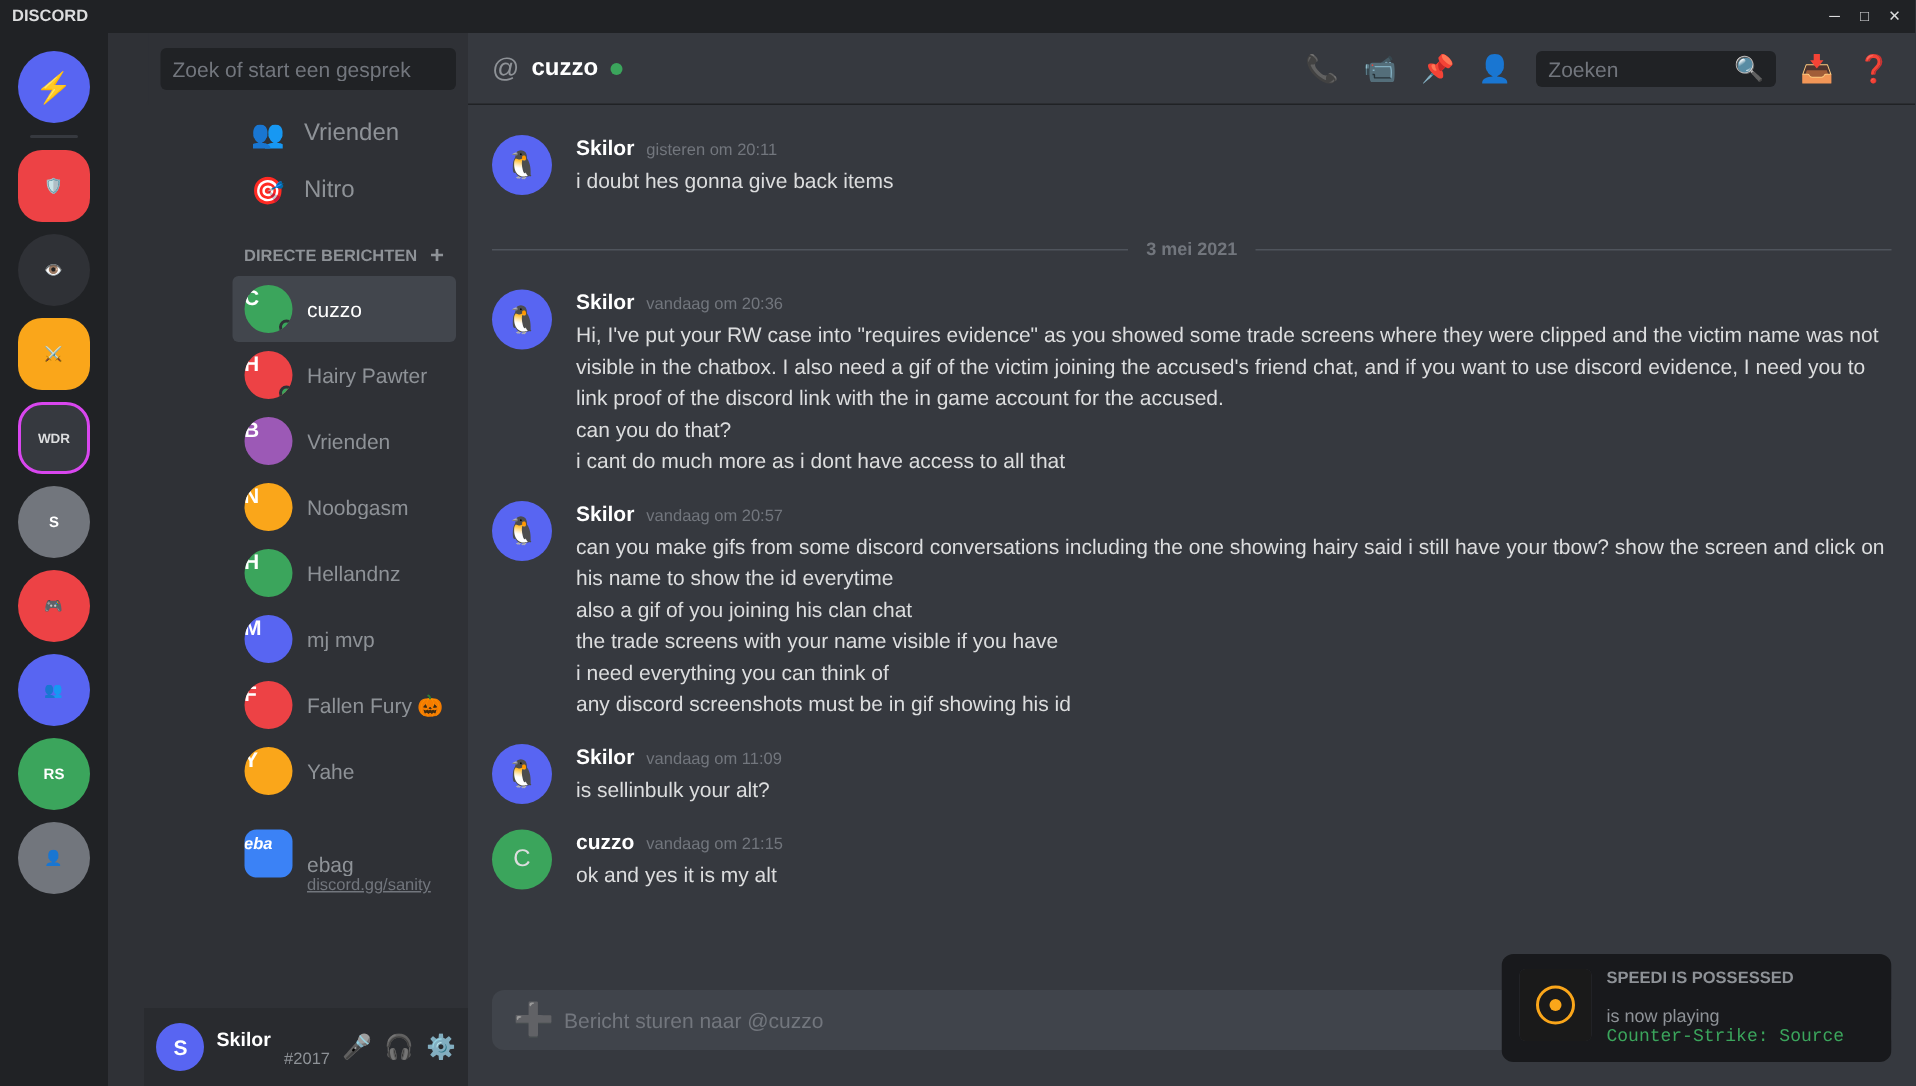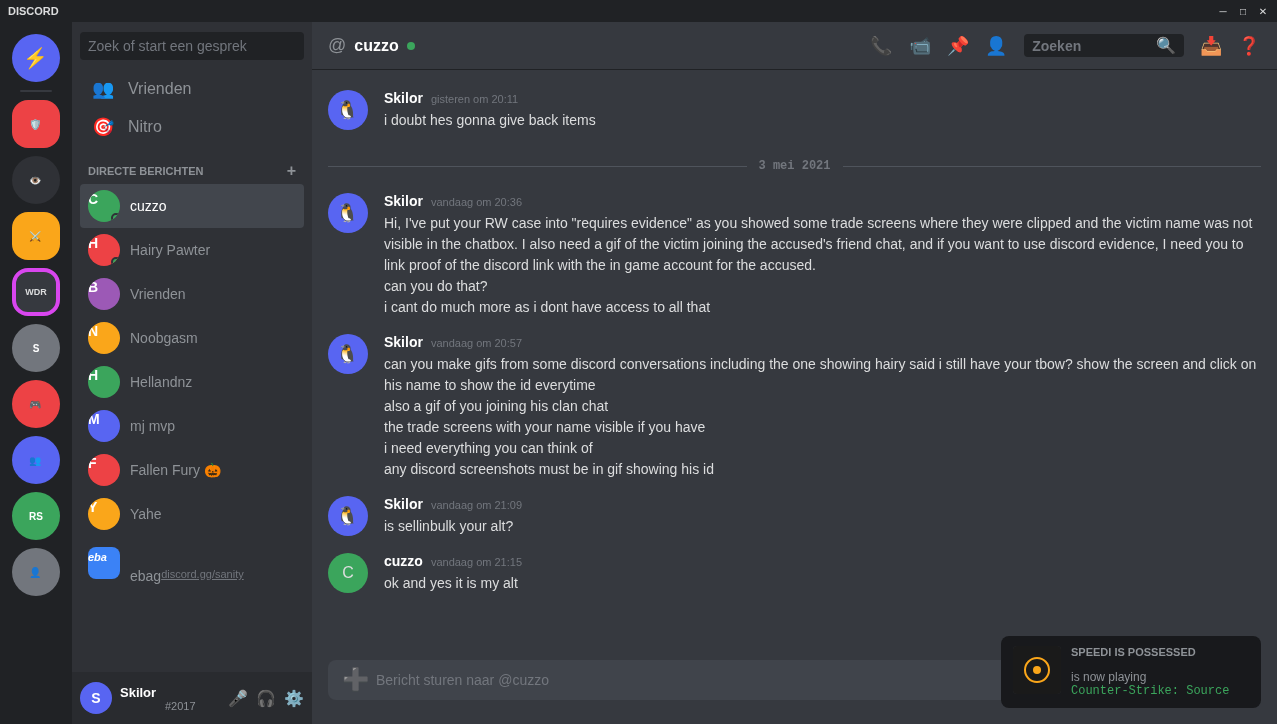--- a/index.html
+++ b/index.html
@@ -101,20 +101,21 @@
       color: white;
     }
 
     
     .channel-sidebar {
       width: 240px;
       background: #2f3136;
       display: flex;
       flex-direction: column;
       flex-shrink: 0;
+      align-items: flex-end;
     }
     .search-bar {
       padding: 10px 8px;
       background: #2f3136;
     }
     .search-input {
       width: 100%;
       background: #202225;
       border: none;
       border-radius: 4px;
@@ -294,21 +295,20 @@
       padding: 2px 8px;
       gap: 4px;
     }
     .chat-search-input {
       background: transparent;
       border: none;
       color: #86efac;
       font-size: 14px;
       outline: none;
       width: 120px;
-      font-weight: bold;
     }
     .chat-search-input::placeholder { color: #72767d; }
 
     
     .messages-area {
       flex: 1;
       overflow-y: auto;
       padding: 16px 0;
       display: flex;
       flex-direction: column;
@@ -362,21 +362,20 @@
       content: '';
       flex: 1;
       height: 1px;
       background: #4f545c;
     }
     .date-divider-text {
       font-size: 12px;
       color: #72767d;
       font-weight: 600;
       padding: 0 12px;
-      font-family: Liberation Mono, monospace;
     }
 
     
     .message-input-area {
       padding: 0 16px 24px;
       flex-shrink: 0;
     }
     .message-input-box {
       background: #40444b;
       border-radius: 8px;
@@ -454,21 +453,21 @@
 </div>
 
 <div class="app">
 
   <div class="server-sidebar">
     <div class="server-icon discord-home">⚡</div>
     <div class="server-separator"></div>
     <div class="server-avatar" style="background:#ed4245;border-radius:16px;">🛡️</div>
     <div class="server-avatar" style="background:#2f3136;">👁️</div>
     <div class="server-avatar" style="background:#faa61a;border-radius:16px;">⚔️</div>
-    <div class="server-avatar" style="background:#36393f;font-size:9px;font-weight:900;color:#dcddde;border:4px solid #d946ef;border-radius:16px;">WDR</div>
+    <div class="server-avatar" style="background:#36393f;font-size:9px;font-weight:900;color:#dcddde;border:2px solid #d946ef;border-radius:16px;">WDR</div>
     <div class="server-avatar" style="background:#72767d;">S</div>
     <div class="server-avatar" style="background:#ed4245;">🎮</div>
     <div class="server-avatar" style="background:#5865f2;">👥</div>
     <div class="server-avatar" style="background:#3ba55c;font-size:10px;font-weight:900;">RS</div>
     <div class="server-avatar" style="background:#72767d;">👤</div>
   </div>
 
   <div class="channel-sidebar">
     <div class="search-bar">
       <input class="search-input" type="text" placeholder="Zoek of start een gesprek" style="">
@@ -546,21 +545,21 @@
           <div class="dm-avatar" style="background:#faa61a;">
             <span style="color:white;font-weight:bold;font-size:14px;">Y</span>
           </div>
           <span class="dm-name">Yahe</span>
         </div>
 
         <div class="dm-item">
           <div class="dm-avatar" style="background:#3b82f6;border-radius:8px;font-style:italic;">
             <span style="color:white;font-weight:bold;font-size:11px;">eba</span>
           </div>
-          <div style="display:flex;flex-direction:row;margin-top:26px;">
+          <div style="display:flex;flex-direction:column;margin-top:26px;">
             <span class="dm-name">ebag</span>
             <span class="sub-text">discord.gg/sanity</span>
           </div>
         </div>
 
       </div>
     </div>
 
     <div class="user-panel">
       <div class="user-avatar">
@@ -638,21 +637,21 @@
           the trade screens with your name visible if you have<br>
           i need everything you can think of<br>
           any discord screenshots must be in gif showing his id
         </div>
       </div>
 
       <div class="message-group">
         <div class="message-avatar">🐧</div>
         <div class="message-header">
           <span class="message-username">Skilor</span>
-          <span class="message-timestamp">vandaag om 21:09</span>
+          <span class="message-timestamp">vandaag om 11:09</span>
         </div>
         <div class="message-content">is sellinbulk your alt?</div>
       </div>
 
       <div class="message-group">
         <div class="message-avatar" style="background:#3ba55c;font-size:16px;">C</div>
         <div class="message-header">
           <span class="message-username">cuzzo</span>
           <span class="message-timestamp">vandaag om 21:15</span>
         </div>

